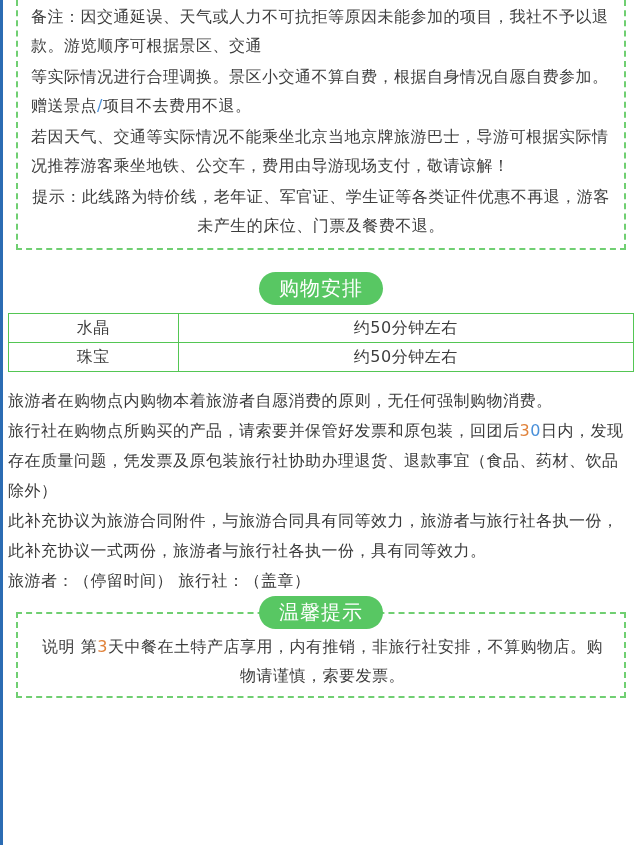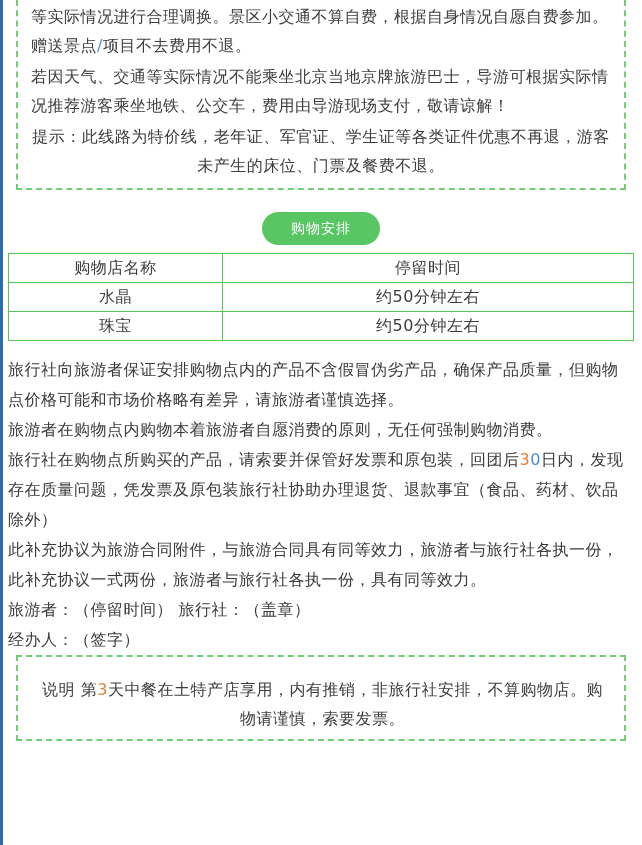--- a/index.html
+++ b/index.html
@@ -33,21 +33,21 @@
 
   .pill {
     display: block;
     min-width: 118px; height: 33px;
     margin: 22px auto 0 auto;
     padding: 0 20px;
     background: #58c763;
     border: none;
     border-radius: 17px;
     color: #ffffff;
-    font-size: 14px;
+    font-size: 20px;
     line-height: 33px;
     text-align: center;
     letter-spacing: 1px;
     font-family: inherit;
     cursor: pointer;
   }
 
   .shop-table {
     width: 626px;
     margin: 8px auto 0 auto;
@@ -88,52 +88,48 @@
 </style>
 </head>
 <body>
 
 <div class="page">
   <div class="left-bar"></div>
 
   <div class="content">
 
     <section class="note-box top">
+      <p>备注：因交通延误、天气或人力不可抗拒等原因未能参加的项目，我社不予以退款。游览顺序可根据景区、交通</p>
       <p><span>等实际情况进行合理调换。景区小交通不算自费，根据自身情况自愿自费参加。赠送景点</span><span class="slash-blue">/</span><span>项目不去费用不退。</span></p>
       <p>若因天气、交通等实际情况不能乘坐北京当地京牌旅游巴士，导游可根据实际情况推荐游客乘坐地铁、公交车，费用由导游现场支付，敬请谅解！</p>
       <p>提示：此线路为特价线，老年证、军官证、学生证等各类证件优惠不再退，游客未产生的床位、门票及餐费不退。</p>
     </section>
 
     <button class="pill">购物安排</button>
 
     <table class="shop-table">
       <tbody>
-          <tr>
-        <th class="col-name">购物店名称</th>
-        <th>停留时间</th>
-      </tr>
       <tr>
         <td>水晶</td>
         <td>约50分钟左右</td>
       </tr>
       <tr>
         <td>珠宝</td>
         <td>约50分钟左右</td>
       </tr>
     </tbody>
       </table>
 
     <div class="body-text">
-      <p>旅行社向旅游者保证安排购物点内的产品不含假冒伪劣产品，确保产品质量，但购物点价格可能和市场价格略有差异，请旅游者谨慎选择。</p>
       <p>旅游者在购物点内购物本着旅游者自愿消费的原则，无任何强制购物消费。</p>
       <p><span>旅行社在购物点所购买的产品，请索要并保管好发票和原包装，回团后</span><span class="num-orange">3</span><span class="num-blue">0</span><span>日内，发现存在质量问题，凭发票及原包装旅行社协助办理退货、退款事宜（食品、药材、饮品除外）</span></p>
       <p>此补充协议为旅游合同附件，与旅游合同具有同等效力，旅游者与旅行社各执一份，此补充协议一式两份，旅游者与旅行社各执一份，具有同等效力。</p>
       <p>旅游者：（停留时间） 旅行社：（盖章）</p>
-      <p>经办人：（签字）</p>
     </div>
 
+    <button class="pill tip-pill">温馨提示</button>
 
     <section class="note-box bottom">
       <p><span>说明 第</span><span class="num-orange">3</span><span>天中餐在土特产店享用，内有推销，非旅行社安排，不算购物店。购物请谨慎，索要发票。</span></p>
     </section>
 
   </div>
 </div>
 
 </body></html>

